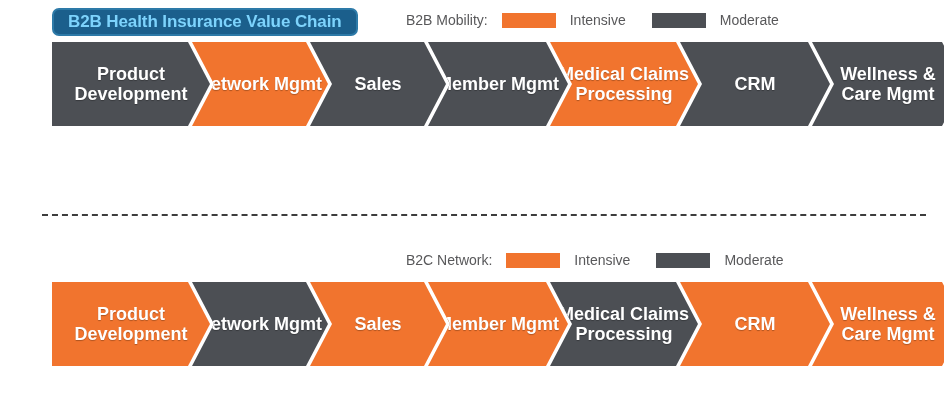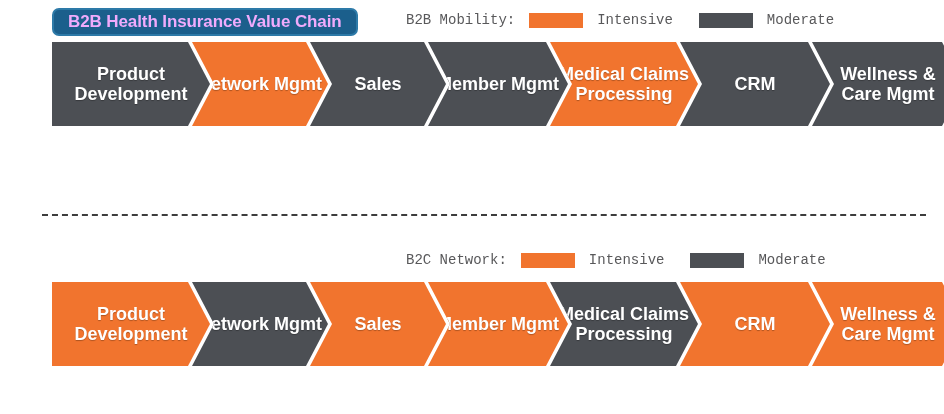--- a/index.html
+++ b/index.html
@@ -33,35 +33,34 @@
     left: 52px;
     top: 8px;
     height: 28px;
     box-sizing: border-box;
     padding: 0 14px;
     display: flex;
     align-items: center;
     background: #1b5f8c;
     border: 2px solid #2d7aa8;
     border-radius: 7px;
-    color: #f0abfc;
+    color: #7dd3fc;
     font-size: 17px;
     font-weight: bold;
     letter-spacing: -0.1px;
     white-space: nowrap;
   }
 
   .legend {
     position: absolute;
     left: 406px;
     top: 12px;
     display: flex;
     align-items: center;
     white-space: nowrap;
-    font-family: Liberation Mono, monospace;
   }
   .legend-title {
     font-size: 14px;
     color: #58585a;
     margin-right: 14px;
   }
   .legend-item {
     display: flex;
     align-items: center;
     margin-right: 26px;

